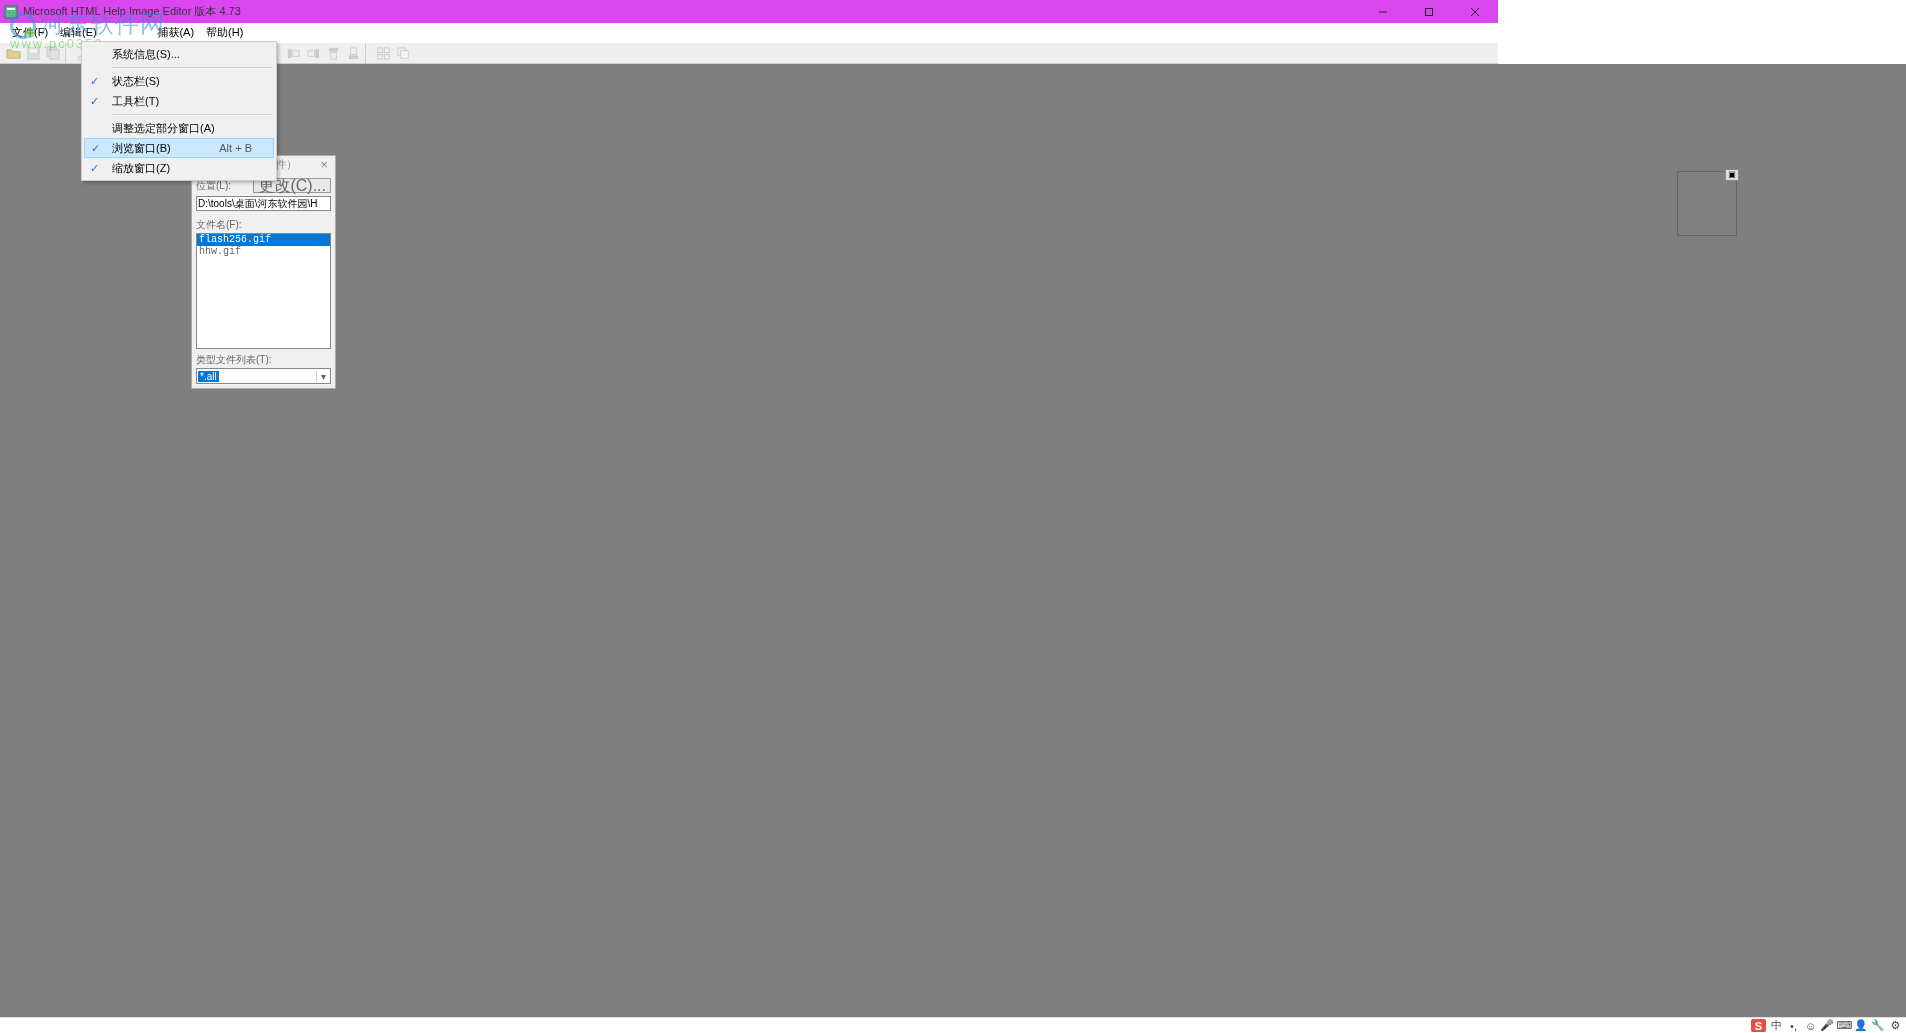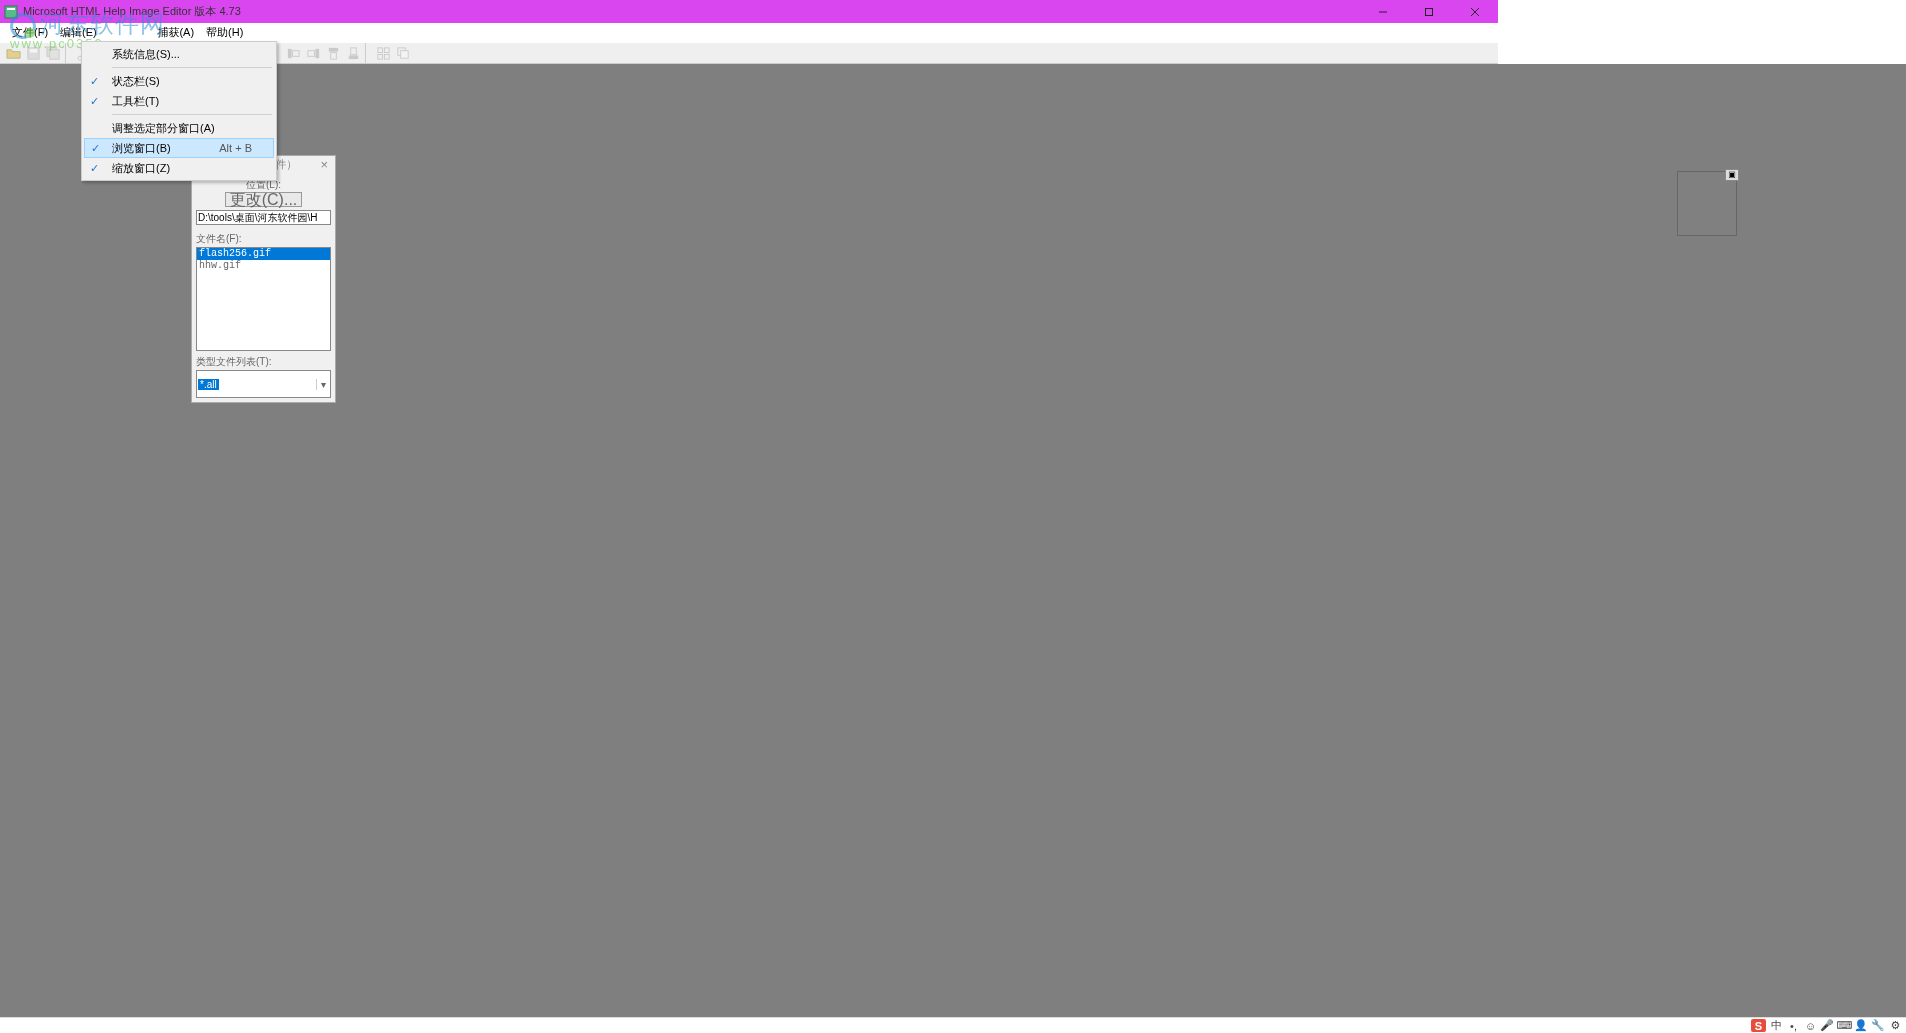--- a/index.html
+++ b/index.html
@@ -35,28 +35,28 @@
 .dd-item.hover { background: #cce8ff; border: 1px solid #99d1ff; padding: 0 21px 0 27px; height: 20px; }
 .dd-item .check { position: absolute; left: 6px; color: #1e6fd6; font-size: 11px; }
 .dd-item .shortcut { margin-left: auto; color: #555; }
 .dd-sep { height: 1px; background: #d0d0d0; margin: 3px 2px 3px 28px; }
 
 .browse-win { position: absolute; left: 191px; top: 155px; width: 145px; background: #f0f0f0; border: 1px solid #aaa; z-index: 15; color: #666; }
 .browse-title { height: 17px; display: flex; align-items: center; padding: 0 3px; font-size: 11px; color: #888; }
 .browse-title .bi { width: 12px; height: 12px; margin-right: 4px; display: inline-block; }
 .browse-close { margin-left: auto; font-size: 13px; color: #888; cursor: default; padding: 0 4px; }
 .browse-body { padding: 5px 4px 4px; }
-.browse-row { display: flex; align-items: center; margin-bottom: 3px; font-size: 10px; flex-direction: column; }
+.browse-row { display: flex; align-items: flex-end; margin-bottom: 3px; font-size: 10px; }
 .browse-row .lab { flex: 1; }
 .browse-btn { border: 1px solid #999; background: #e8e8e8; padding: 0 4px; font-size: 16px; height: 15px; line-height: 13px; }
 .browse-input { width: 100%; height: 15px; font-size: 10px; border: 1px solid #888; background: #fff; font-family: inherit; padding: 0 1px; margin-bottom: 7px; }
-.file-list { background: #fff; border: 1px solid #888; height: 104px; font-family: "Courier New", monospace; font-size: 10px; overflow: hidden; }
+.file-list { background: #fff; border: 1px solid #888; height: 116px; font-family: "Courier New", monospace; font-size: 10px; overflow: hidden; }
 .file-item { padding: 0 2px; line-height: 12px; }
 .file-item.sel { background: #0078d7; color: #fff; }
-.type-sel { width: 100%; height: 28px; border: 1px solid #888; background: #fff; font-size: 10px; display: flex; align-items: center; }
+.type-sel { width: 100%; height: 16px; border: 1px solid #888; background: #fff; font-size: 10px; display: flex; align-items: center; }
 .type-sel .sel-v { background: #0078d7; color: #fff; padding: 0 2px; margin-left: 1px; }
 .type-sel .dd-arrow { margin-left: auto; width: 14px; text-align: center; border-left: 1px solid #ccc; }
 
 .preview-pane { position: absolute; right: 169px; top: 107px; width: 60px; height: 65px; background: #808080; border: 1px solid #666; z-index: 5; }
 .preview-pane .scrbtn { position: absolute; right: -3px; top: -3px; width: 14px; height: 12px; background: #ddd; border: 1px solid #888; font-size: 8px; text-align: center; line-height: 10px; }
 
 .taskbar { position: absolute; left: 0; right: 0; bottom: 0; height: 16px; background: #fff; border-top: 1px solid #ddd; display: flex; align-items: center; }
 .tray { margin-left: auto; display: flex; align-items: center; gap: 4px; padding-right: 4px; }
 .tray-ic { width: 13px; height: 13px; display: flex; align-items: center; justify-content: center; font-size: 11px; color: #444; }
 .tray-ic.ime { background: #e74c3c; color: #fff; border-radius: 2px; font-weight: bold; width: 15px; }

